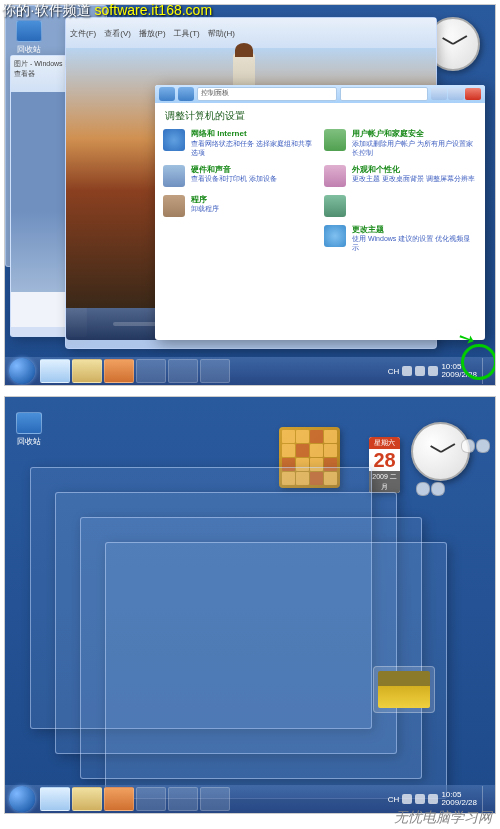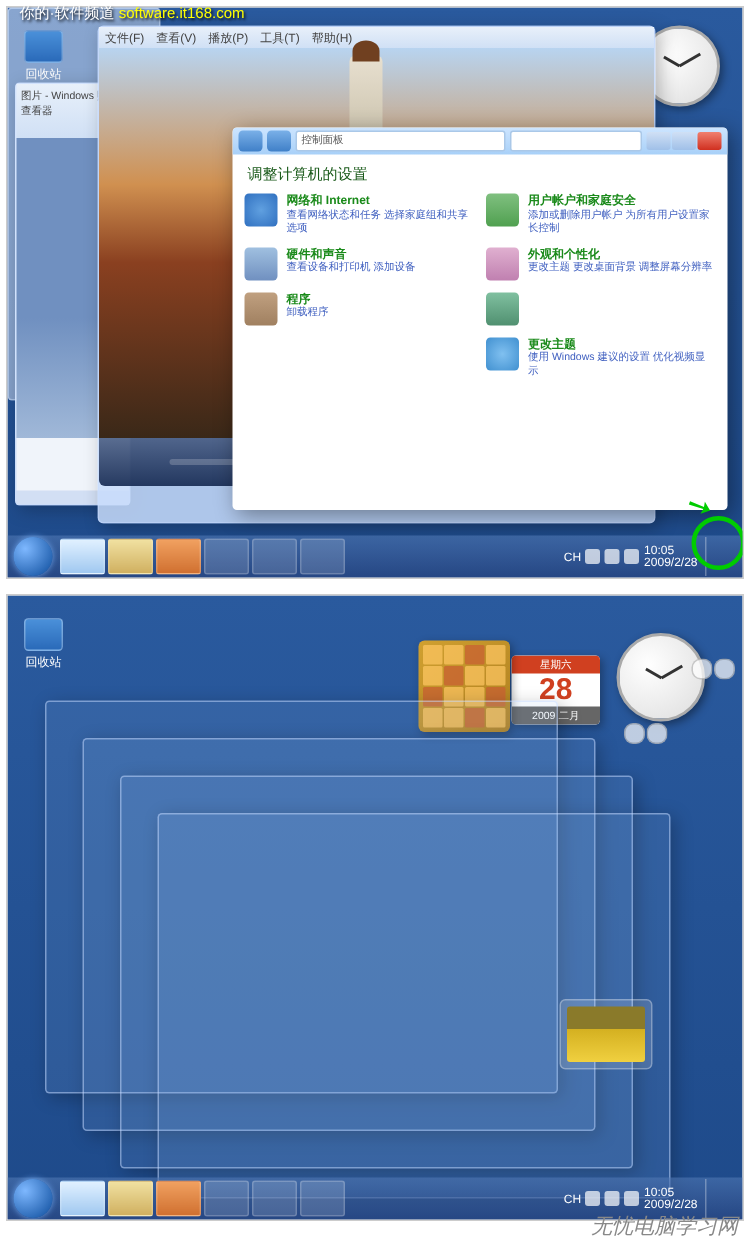--- a/index.html
+++ b/index.html
@@ -1,69 +1,69 @@
 <!DOCTYPE html>
 <html><head>
 <meta charset="utf-8">
 <style>
 body{margin:0;width:500px;height:829px;background:#fff;font-family:"Microsoft YaHei",sans-serif;font-size:10px;position:relative;overflow:hidden}
-.watermark-top{position:absolute;top:2px;left:13px;color:#fff;font-size:10px;text-shadow:1px 1px 2px #000;z-index:100}
+.watermark-top{position:absolute;top:2px;left:2px;color:#fff;font-size:14px;text-shadow:1px 1px 2px #000;z-index:100}
 .watermark-top span{color:#ff0}
 .watermark-bottom{position:absolute;bottom:2px;right:8px;color:#888;font-size:14px;z-index:100;font-style:italic}
 
 .screenshot{position:relative;background:linear-gradient(180deg,#2a5a9e 0%,#1e4a8a 100%);border:1px solid #ccc;overflow:hidden}
 .shot1{margin:4px auto;width:490px;height:380px}
 .shot2{margin:10px auto 4px;width:490px;height:416px}
 
 .desktop-icon{position:absolute;top:15px;left:8px;width:32px;color:#fff;text-align:center}
 .desktop-icon .ic{width:24px;height:20px;background:linear-gradient(#4a90d9,#2a6ab9);border-radius:3px;margin:0 auto 2px;border:1px solid rgba(255,255,255,.3)}
 .desktop-icon .lbl{font-size:8px}
 
 .taskbar{position:absolute;bottom:0;left:0;right:0;height:28px;background:linear-gradient(180deg,rgba(80,120,180,.6),rgba(40,70,130,.8));display:flex;align-items:center}
 .start-orb{width:26px;height:26px;border-radius:50%;background:radial-gradient(circle at 30% 30%,#7eb8ff,#0a4a9a);margin:0 4px;box-shadow:0 0 4px rgba(120,180,255,.8)}
 .task-btn{width:28px;height:22px;margin:0 1px;background:rgba(255,255,255,.15);border-radius:2px;border:1px solid rgba(255,255,255,.2)}
 .task-btn.ie{background:linear-gradient(#e0f0ff,#a0c8f0)}
 .task-btn.folder{background:linear-gradient(#f0e0a0,#d0b060)}
 .task-btn.wmp{background:linear-gradient(#f0a060,#d07030)}
-.tray{margin-left:auto;display:flex;align-items:center;gap:3px;padding-right:14px;color:#fff;font-size:8px}
+.tray{margin-left:auto;display:flex;align-items:center;gap:3px;padding-right:2px;color:#fff;font-size:8px}
 .tray-icon{width:10px;height:10px;background:rgba(255,255,255,.7);border-radius:2px}
 .show-desktop{width:10px;height:26px;border-left:1px solid rgba(255,255,255,.3);margin-left:2px}
 .green-circle{position:absolute;right:-2px;bottom:5px;width:30px;height:30px;border:3px solid #0c0;border-radius:50%;z-index:50}
 .green-arrow{position:absolute;right:20px;bottom:35px;color:#0c0;font-size:20px;z-index:50;transform:rotate(-25deg)}
 
 .clock{position:absolute;width:50px;height:50px;border-radius:50%;background:radial-gradient(circle at 35% 35%,#fff,#ddd);border:2px solid #aaa;box-shadow:2px 2px 6px rgba(0,0,0,.4)}
 .clock::before{content:"";position:absolute;top:50%;left:50%;width:2px;height:16px;background:#333;transform-origin:bottom;transform:translate(-50%,-100%) rotate(60deg)}
 .clock::after{content:"";position:absolute;top:50%;left:50%;width:2px;height:12px;background:#333;transform-origin:bottom;transform:translate(-50%,-100%) rotate(300deg)}
 .shot1 .clock{top:12px;right:15px}
 .shot2 .clock{top:25px;right:25px;width:55px;height:55px}
 
 .slideshow{position:absolute;background:rgba(255,255,255,.15);border:1px solid rgba(255,255,255,.3);border-radius:4px}
 .shot2 .slideshow{bottom:100px;right:60px;width:60px;height:45px}
 .slideshow-img{margin:4px;height:calc(100% - 8px);background:linear-gradient(180deg,#8a7a2a 40%,#d4b020 40%,#f0d040);border-radius:2px}
 
-.calendar{position:absolute;width:59px;background:#fff;border-radius:3px;box-shadow:2px 2px 6px rgba(0,0,0,.3);text-align:center;overflow:hidden}
+.calendar{position:absolute;width:31px;background:#fff;border-radius:3px;box-shadow:2px 2px 6px rgba(0,0,0,.3);text-align:center;overflow:hidden}
 .cal-head{background:#d04020;color:#fff;font-size:7px;padding:1px}
 .cal-day{font-size:20px;color:#d04020;font-weight:bold;line-height:1.1}
 .cal-foot{background:#666;color:#fff;font-size:7px;padding:1px}
 .shot2 .calendar{top:40px;right:95px}
 
 .puzzle-gadget{position:absolute;top:30px;right:155px;width:55px;height:55px;background:linear-gradient(135deg,#d0a030,#b08020);border-radius:4px;display:grid;grid-template-columns:repeat(4,1fr);gap:1px;padding:3px;box-shadow:2px 2px 6px rgba(0,0,0,.3)}
 .puzzle-gadget div{background:rgba(255,200,100,.7);border-radius:1px}
 .puzzle-gadget div:nth-child(3n){background:rgba(200,100,50,.8)}
 
 .gadget-ctrl{position:absolute;display:flex;gap:1px}
 .gadget-ctrl span{width:12px;height:12px;background:rgba(255,255,255,.7);border-radius:6px;border:1px solid rgba(0,0,0,.2)}
 .shot2 .ctrl1{top:42px;right:5px}
 .shot2 .ctrl2{top:85px;right:50px}
 
 .glass-window{position:absolute;background:rgba(150,190,240,.12);border:1px solid rgba(200,220,255,.5);border-radius:3px;box-shadow:3px 3px 12px rgba(0,0,0,.25)}
 
 
 .win-wmp{top:12px;left:60px;width:370px;height:330px;background:rgba(200,220,250,.85);border-radius:4px}
-.wmp-toolbar{height:14px;background:linear-gradient(#e8f0fa,#d0e0f5);display:flex;align-items:center;padding:0 4px;gap:8px;font-size:8px;color:#444}
+.wmp-toolbar{height:30px;background:linear-gradient(#e8f0fa,#d0e0f5);display:flex;align-items:center;padding:0 4px;gap:8px;font-size:8px;color:#444}
 .wmp-content{height:260px;background:linear-gradient(180deg,#b8d4f0 0%,#d09050 35%,#8a4020 55%,#3a2818 100%);position:relative}
 .wmp-tower{position:absolute;top:5px;left:45%;width:22px;height:75px;background:linear-gradient(#e8e0d0,#c0b8a0);border-radius:4px 4px 0 0}
 .wmp-tower::before{content:"";position:absolute;top:-10px;left:2px;width:18px;height:14px;background:#704020;border-radius:50% 50% 0 0}
 .wmp-controls{height:32px;background:linear-gradient(rgba(40,60,100,.7),rgba(20,40,80,.9));border-radius:0 0 4px 4px;display:flex;align-items:center;justify-content:center;gap:6px}
 .wmp-btn{width:18px;height:18px;background:rgba(255,255,255,.2);border-radius:50%;border:1px solid rgba(255,255,255,.3)}
 .wmp-play{width:28px;height:28px;background:radial-gradient(circle at 35% 35%,#80c0ff,#1060c0)}
 .wmp-slider{width:80px;height:4px;background:rgba(255,255,255,.2);border-radius:2px}
 
 .win-photo{top:50px;left:5px;width:75px;height:280px;background:rgba(230,240,255,.9);border-radius:3px}
 .win-photo-head{height:30px;background:linear-gradient(#e8f0fa,#d0e0f5);font-size:7px;padding:3px;color:#444}

